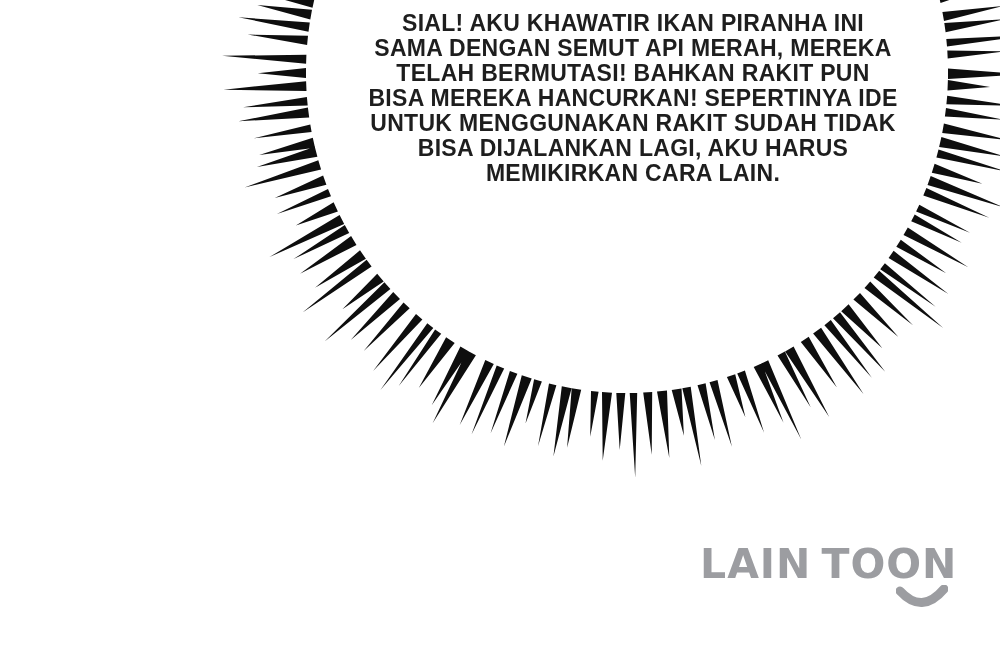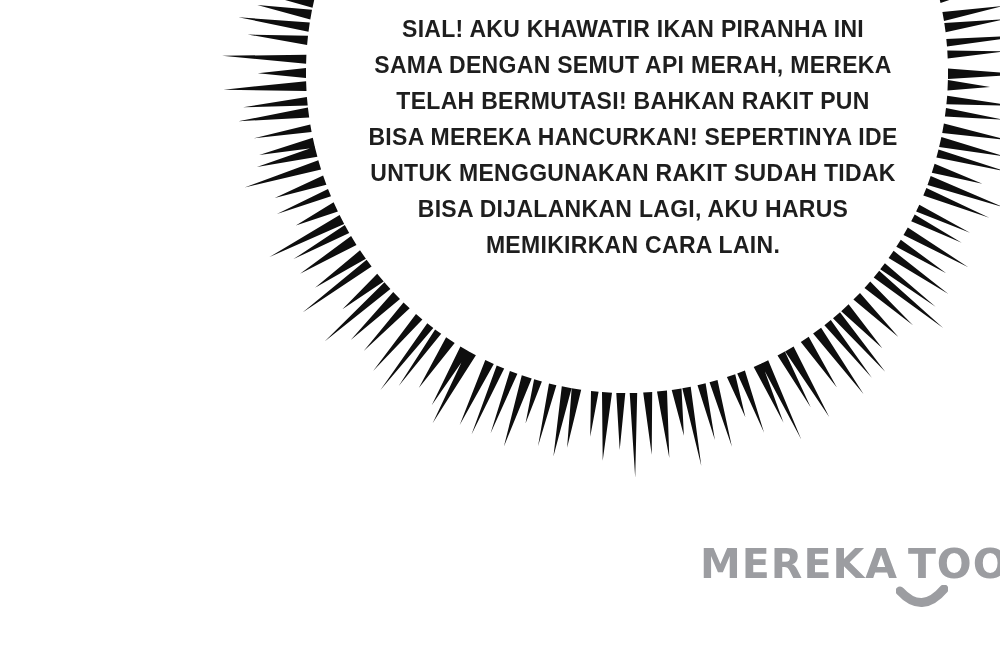--- a/index.html
+++ b/index.html
@@ -21,21 +21,21 @@
     display: block;
   }
   .bubble-text {
     position: absolute;
     left: 333px; top: 11px;
     width: 600px;
     text-align: center;
     font-family: "Liberation Sans", sans-serif;
     font-weight: 700;
     font-size: 23px;
-    line-height: 36px;
+    line-height: 25px;
     letter-spacing: 0.3px;
     white-space: pre-line;
     color: #1e1e1e;
   }
   .watermark {
     position: absolute;
     left: 700px; top: 540px;
     white-space: nowrap;
     font-family: "DejaVu Sans", sans-serif;
     font-weight: 700;
@@ -66,20 +66,20 @@
 
   <div class="bubble-text" style="color: rgb(30, 30, 30);">SIAL! AKU KHAWATIR IKAN PIRANHA INI
 SAMA DENGAN SEMUT API MERAH, MEREKA
 TELAH BERMUTASI! BAHKAN RAKIT PUN
 BISA MEREKA HANCURKAN! SEPERTINYA IDE
 UNTUK MENGGUNAKAN RAKIT SUDAH TIDAK
 BISA DIJALANKAN LAGI, AKU HARUS
 MEMIKIRKAN CARA LAIN.</div>
 
   <div class="watermark" style="color: rgb(156, 157, 161);">
-    <span>MEREKA</span><span class="brand-gap"></span><span>TOON</span>
+    <span>LAIN</span><span class="brand-gap"></span><span>TOON</span>
   </div>
 
   <svg class="smile" viewBox="0 0 52 26" xmlns="http://www.w3.org/2000/svg">
     <path id="smile-path" d="M4,6 Q26,30 48,4" fill="none" stroke="#9c9da1" stroke-width="9" stroke-linecap="round"></path>
   </svg>
 
 </div>
 
 </body></html>

